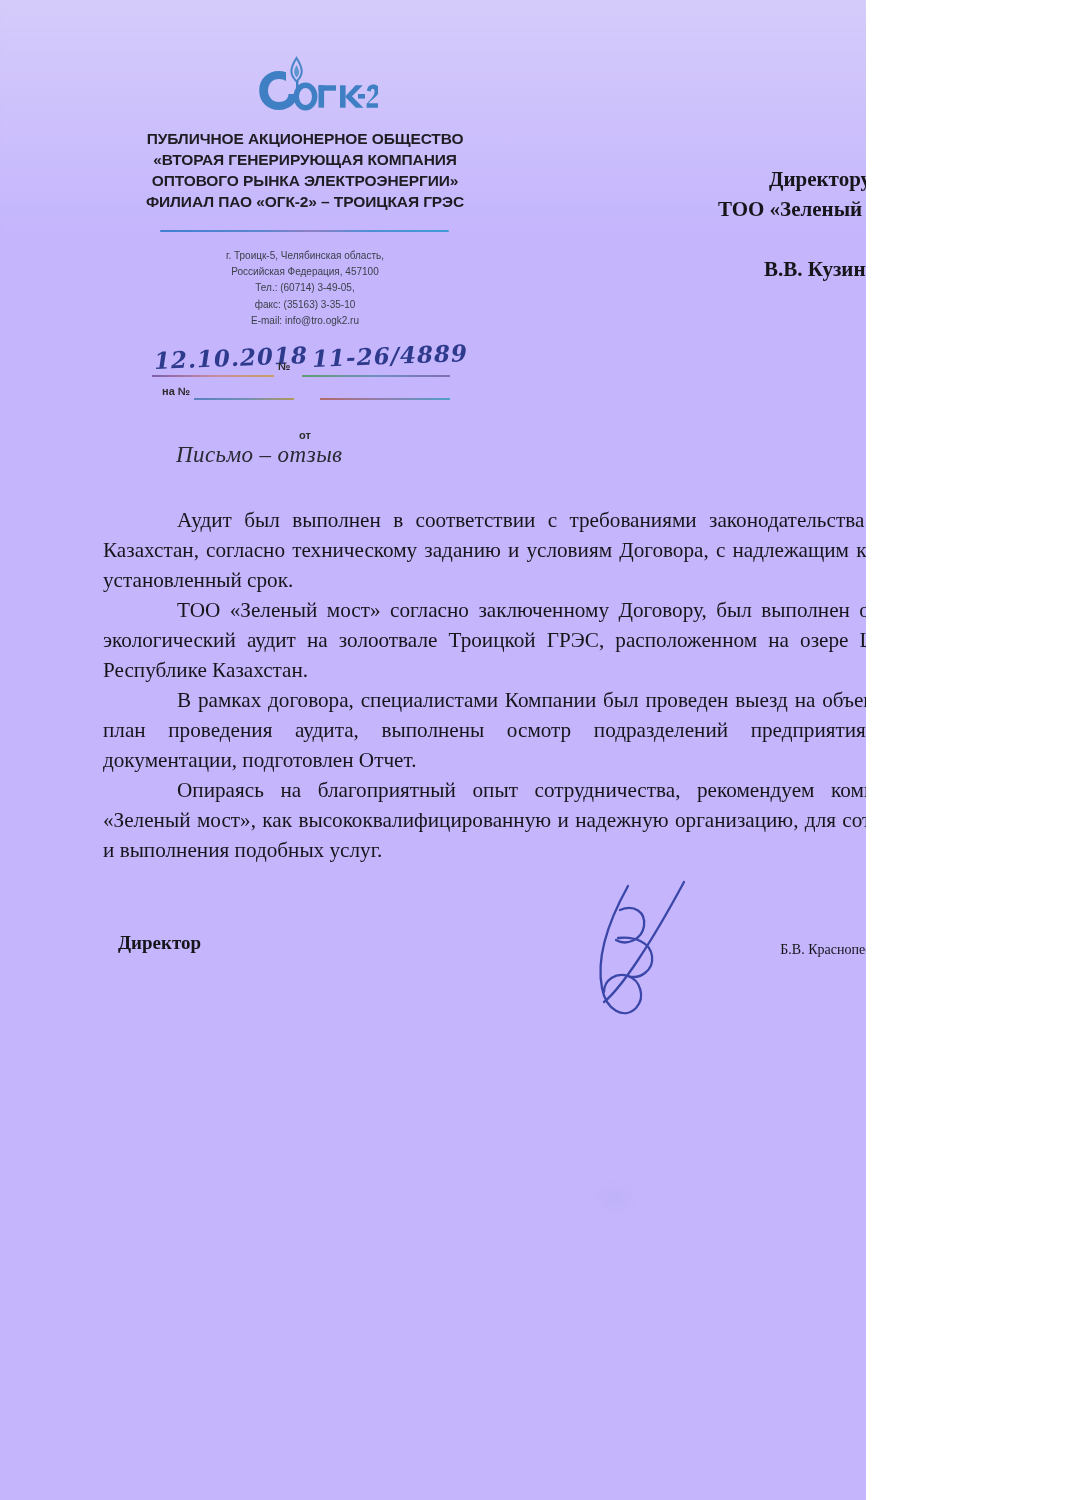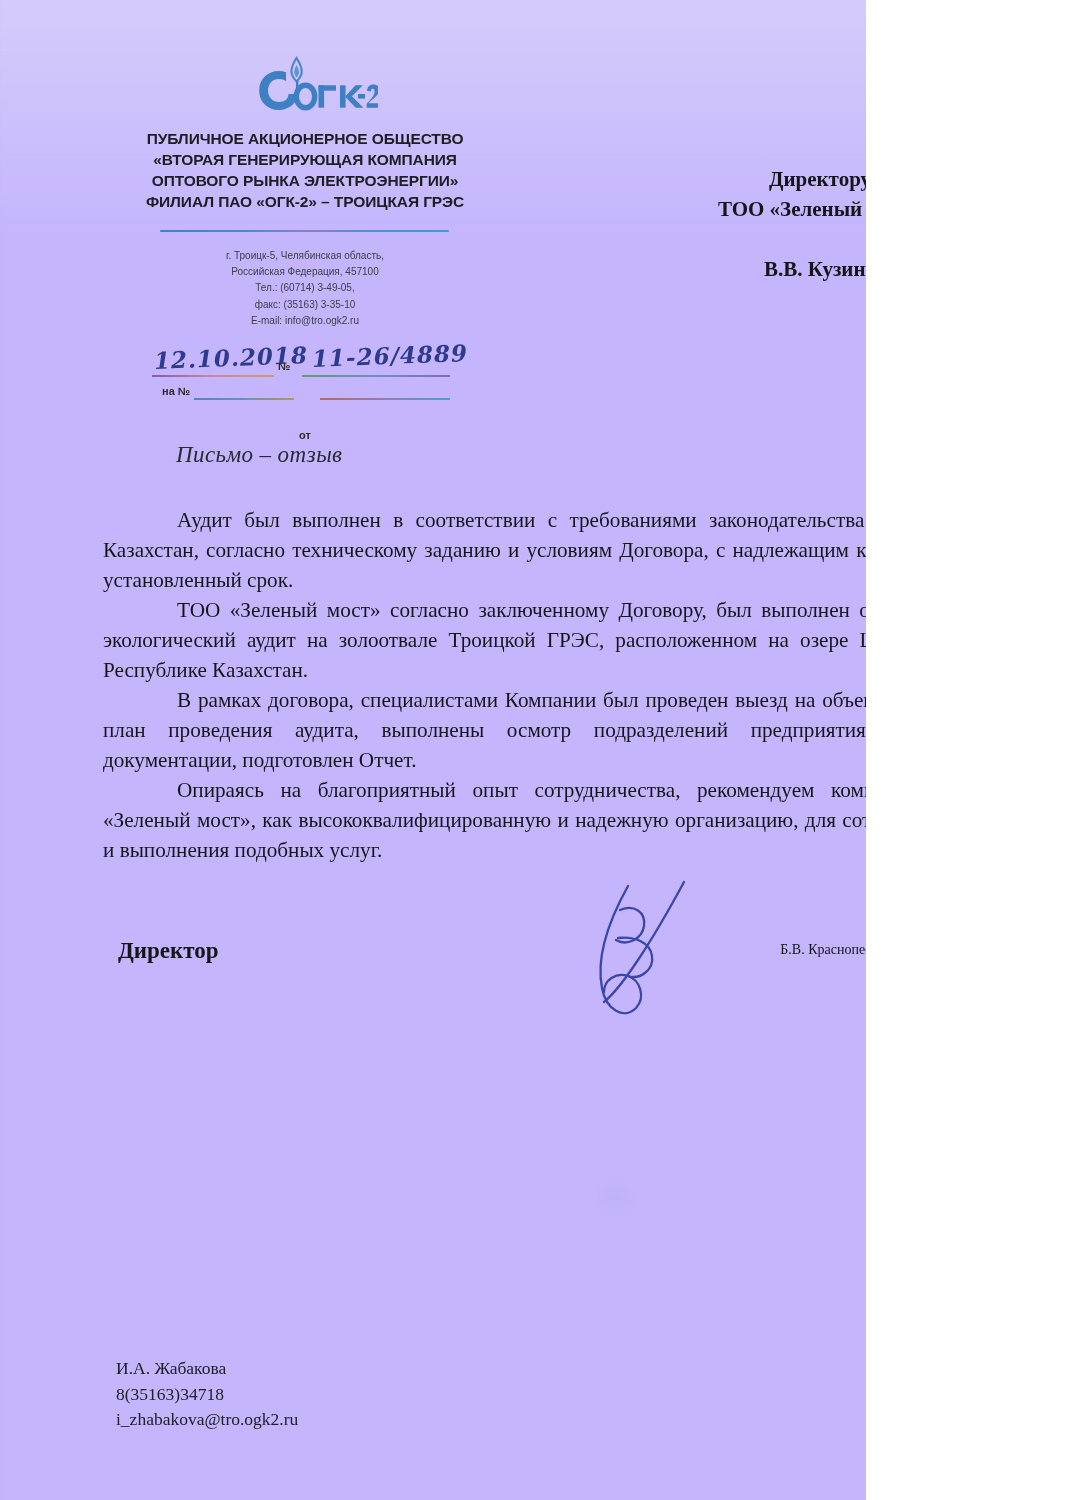--- a/index.html
+++ b/index.html
@@ -192,23 +192,23 @@
   
   .sig-row {
     position: absolute;
     left: 118px;
     top: 930px;
     width: 760px;
     height: 40px;
   }
   .sig-title {
     position: absolute;
-    left: 0; top: 8px;
-    font-weight: bold;
-    font-size: 23px;
+    left: 0; top: 2px;
+    font-weight: bold;
+    font-size: 19px;
     color: #15151a;
   }
   .sig-name {
     position: absolute;
     right: 0; top: 12px;
     font-weight: normal;
     font-size: 14px;
     color: #15151a;
   }
   .sig-mark {
@@ -333,19 +333,14 @@
         <path d="M70 6 C50 42, 38 78, 44 108 C48 130, 66 140, 78 128
                  C88 117, 82 100, 70 96 C58 92, 46 100, 46 112"></path>
         <path d="M62 30 C76 24, 88 32, 86 46 C84 60, 68 66, 58 60"></path>
         <path d="M60 58 C76 56, 92 62, 94 76 C96 90, 82 100, 70 96"></path>
         <path d="M126 2 C112 28, 96 56, 80 80 C68 98, 56 114, 46 122"></path>
       </g>
     </svg>
     <span class="sig-name">Б.В. Краснопеев</span>
   </div>
 
-  <div class="footer">
-    <div>И.А. Жабакова</div>
-    <div>8(35163)34718</div>
-    <div>i_zhabakova@tro.ogk2.ru</div>
-  </div>
 
 </div>
 
 </body></html>

